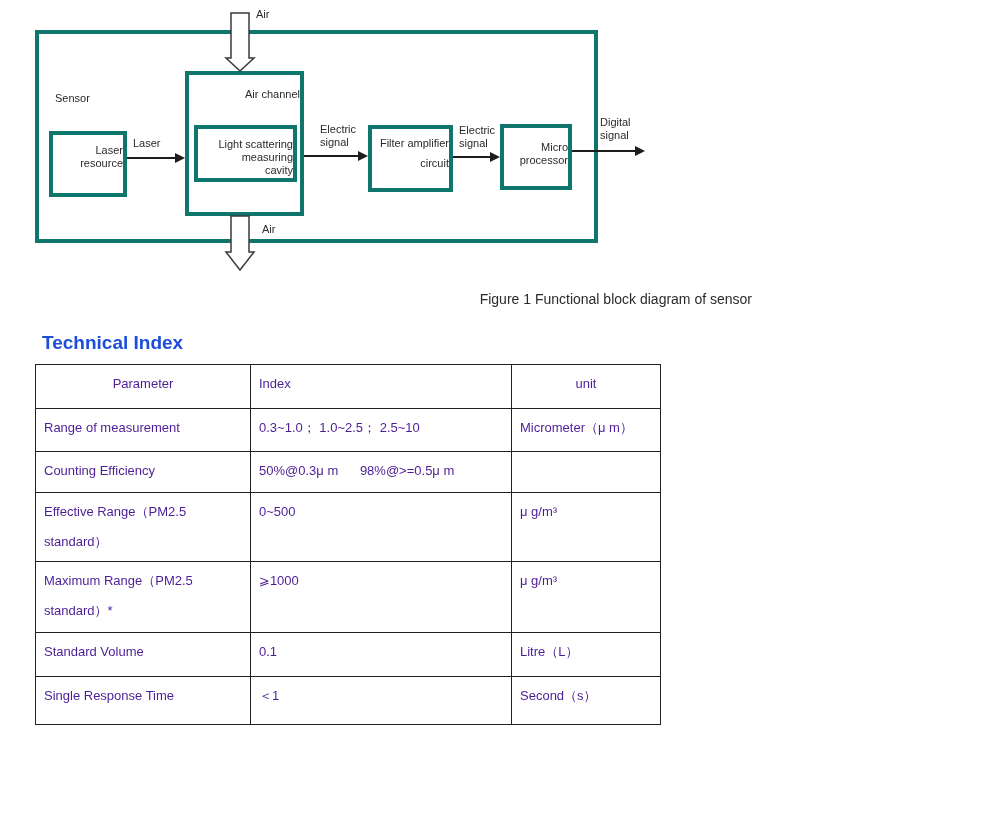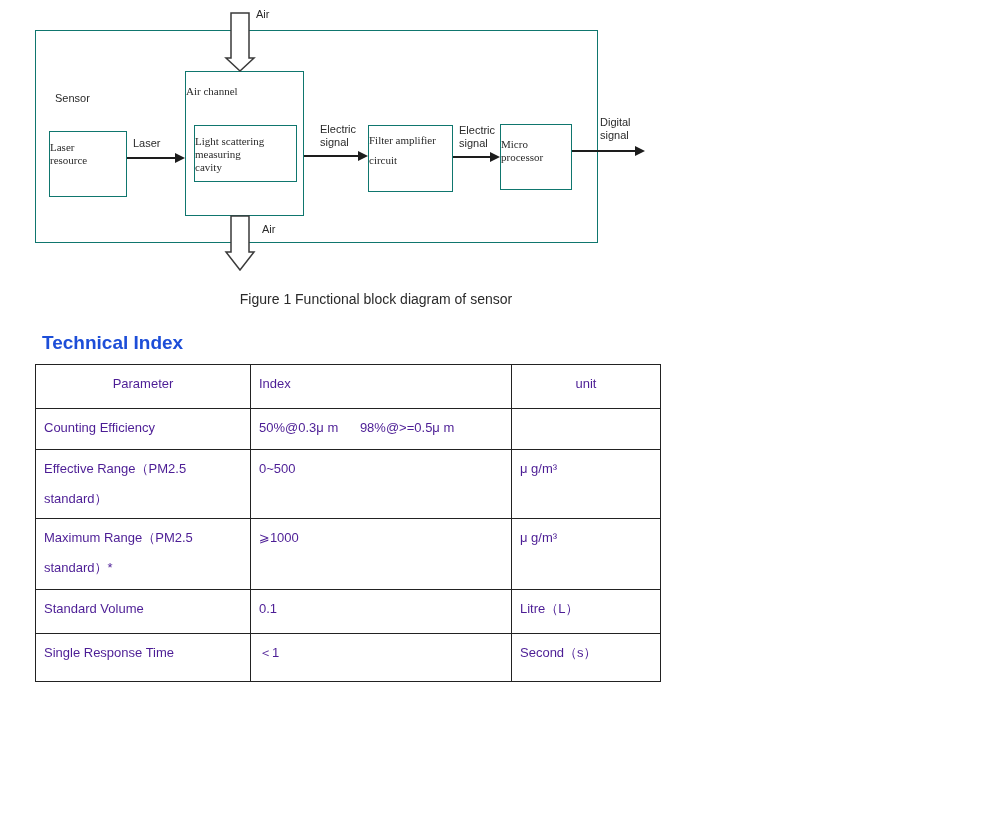--- a/index.html
+++ b/index.html
@@ -3,39 +3,39 @@
 <meta charset="utf-8">
 <style>
   html,body{margin:0;padding:0;background:#ffffff;}
   body{
     width:986px;height:828px;overflow:hidden;position:relative;
     font-family:"Liberation Sans","DejaVu Sans",sans-serif;
     color:#1f1f1f;
   }
   
   .diag{position:absolute;left:0;top:0;width:986px;height:290px;}
-  .dbox{position:absolute;border:1px solid #0f766e;box-sizing:border-box;
-        font-size:11px;line-height:13px;text-align:left;color:#2a2a2a;font-family:Liberation Serif, serif;}
+  .dbox{position:absolute;border:4px solid #0f766e;box-sizing:border-box;
+        font-size:11px;line-height:13px;text-align:right;color:#2a2a2a;}
   .sensor-outer{left:35px;top:30px;width:563px;height:213px;}
   .laser-box{left:49px;top:131px;width:78px;height:66px;padding-top:9px;}
   .airchan-box{left:185px;top:71px;width:119px;height:145px;padding-top:13px;}
   .light-box{left:194px;top:125px;width:103px;height:57px;padding-top:9px;}
   .filter-box{left:368px;top:125px;width:85px;height:67px;padding-top:4px;line-height:20px;}
   .micro-box{left:500px;top:124px;width:72px;height:66px;padding-top:13px;}
   .dlbl{position:absolute;font-size:11px;line-height:13px;color:#2a2a2a;}
   .sensor-lbl{left:55px;top:92px;}
   .laser-lbl{left:133px;top:137px;}
   .air-top-lbl{left:256px;top:8px;}
   .air-bottom-lbl{left:262px;top:223px;}
   .elec1-lbl{left:320px;top:123px;}
   .elec2-lbl{left:459px;top:124px;}
   .digital-lbl{left:600px;top:116px;}
   .arrow-svg{position:absolute;left:0;top:0;pointer-events:none;}
   
-  .caption{position:absolute;left:0;top:291px;width:752px;text-align:center;
+  .caption{position:absolute;left:0;top:291px;width:752px;text-align:right;
            font-size:14px;color:#2a2a2a;}
   .section-title{position:absolute;left:42px;top:332px;font-size:19px;
                  font-weight:bold;color:#1d4ed8;}
   
   table.tech{position:absolute;left:35px;top:364px;border-collapse:collapse;
              table-layout:fixed;width:625px;}
   table.tech th,table.tech td{
     border:1px solid #222;box-sizing:border-box;
     font-size:13px;font-weight:normal;color:#4c1d95;
     vertical-align:top;padding:4px 8px 0 8px;line-height:30px;
@@ -125,20 +125,25 @@
       <col style="width:215px">
       <col style="width:261px">
       <col style="width:149px">
     </colgroup>
   <tbody>
       <tr class="h0">
     <th class="c">Parameter</th>
     <th class="l">Index</th>
     <th class="c">unit</th>
   </tr>
+  <tr class="r0">
+    <td class="l">Range of measurement</td>
+    <td class="l">0.3~1.0； 1.0~2.5； 2.5~10</td>
+    <td class="l">Micrometer（μ m）</td>
+  </tr>
   <tr class="r1">
     <td class="l">Counting Efficiency</td>
     <td class="l">50%@0.3μ m      98%@&gt;=0.5μ m</td>
     <td class="l"></td>
   </tr>
   <tr class="r2">
     <td class="l">Effective Range（PM2.5
 standard）</td>
     <td class="l">0~500</td>
     <td class="l">μ g/m³</td>

